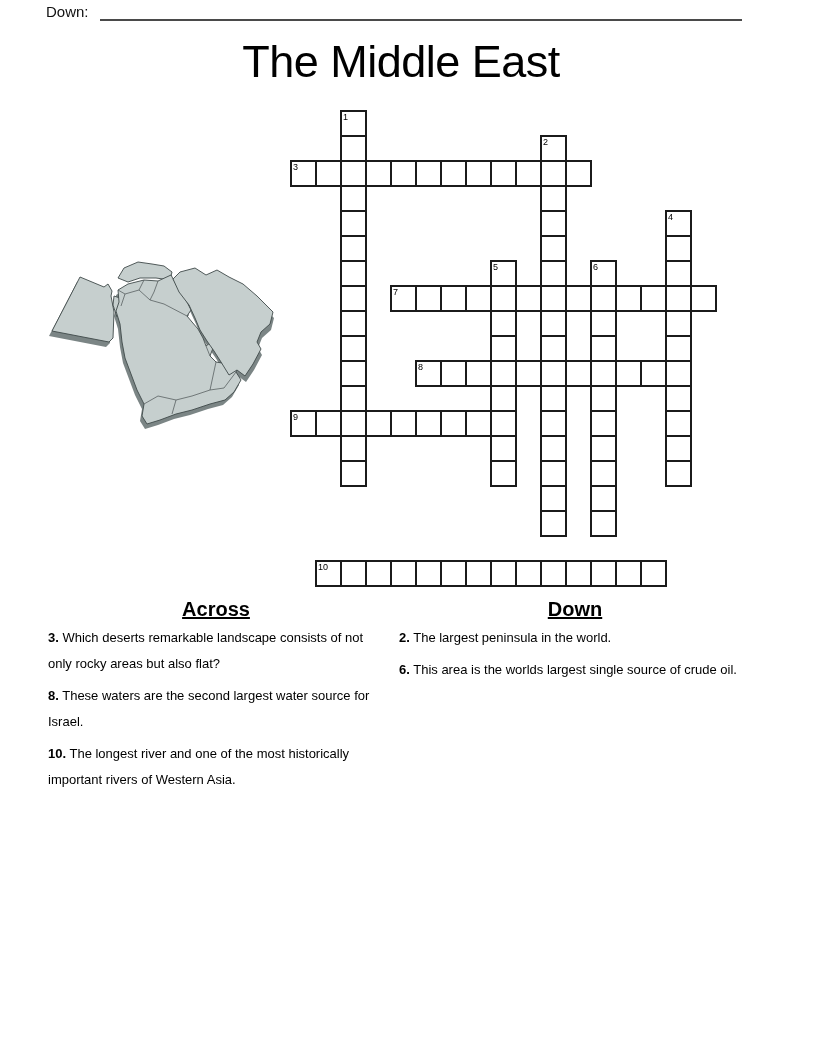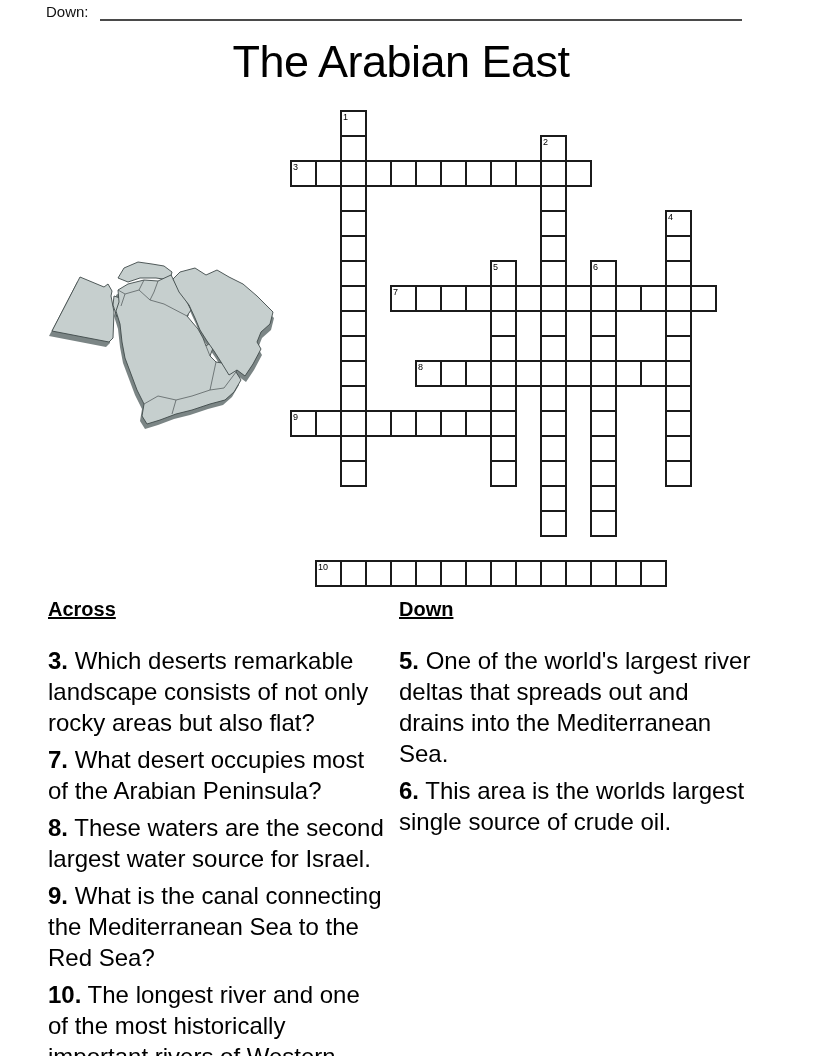--- a/index.html
+++ b/index.html
@@ -19,34 +19,34 @@
   .cell{position:absolute;width:27px;height:27px;box-sizing:border-box;
     border:2px solid #1b1b1b;background:#fff;}
   .cellnum{position:absolute;font-size:9px;line-height:9px;color:#000;z-index:3;
     font-weight:400;}
   
   .map{position:absolute;left:40px;top:248px;width:255px;height:195px;}
   
   .clues-col{position:absolute;top:598px;}
   .clues-across{left:48px;width:336px;}
   .clues-down{left:399px;width:352px;}
-  .clues-col h2{margin:0 0 24px 0;font-size:20px;font-weight:700;
-    text-decoration:underline;}
-  .clue{margin:0 0 6px 0;font-size:24px;line-height:31px;}
+  .clues-col h2{margin:0 0 4px 0;font-size:20px;font-weight:700;
+    text-decoration:underline;text-align:center;}
+  .clue{margin:0 0 6px 0;font-size:13px;line-height:26px;}
   .clue b{font-weight:700;}
 </style>
 </head>
 <body>
 
 <div class="page">
 
   <span class="name-label">Down:</span>
   <div class="name-line"></div>
 
-  <div class="title">The Arabian East</div>
+  <div class="title">The Middle East</div>
 
   <svg class="map" viewBox="0 0 255 195" xmlns="http://www.w3.org/2000/svg">
 
     <g fill="#7b8585" stroke="none">
       <path transform="translate(-3,5)" d="M40,29 64,39 68,36 72,43 71,48 74,64 73,90 69,94 12,83 Z"></path>
       <path transform="translate(-2,5)" d="M78,42 88,36 104,32 118,33 131,27 138,40 146,52 151,62 147,68 152,74 158,81 163,90 166,98 170,95 173,100 170,108 176,114 188,116 193,108 199,114 196,124 201,132 194,144 185,152 170,156 152,162 136,166 120,172 107,176 102,168 104,156 97,142 91,126 85,110 82,94 80,76 76,63 79,54 Z"></path>
       <path transform="translate(1,6)" d="M140,24 155,20 166,27 177,22 189,29 203,36 217,48 233,64 230,76 221,84 217,94 221,101 213,116 205,128 197,122 189,127 181,114 174,103 167,93 160,82 155,70 149,57 139,44 133,31 Z"></path>
     </g>
 
     <g fill="#c6cfce" stroke="#40494a" stroke-width="0.9" stroke-linejoin="round">
@@ -188,28 +188,26 @@
       <span class="cellnum" style="left: 103px; top: 178px;">7</span>
       <span class="cellnum" style="left: 128px; top: 253px;">8</span>
       <span class="cellnum" style="left: 3px; top: 303px;">9</span>
       <span class="cellnum" style="left: 28px; top: 453px;">10</span>
     </div>
 
   <div class="clues-col clues-across">
     <h2>Across</h2>
     <div id="across-list">
         <p class="clue"><b>3.</b> Which deserts remarkable landscape consists of not only rocky areas but also flat?</p>
-        <p class="clue"><b>7.</b> What desert occupies most of the Arabian Peninsula?</p>
         <p class="clue"><b>8.</b> These waters are the second largest water source for Israel.</p>
-        <p class="clue"><b>9.</b> What is the canal connecting the Mediterranean Sea to the Red Sea?</p>
         <p class="clue"><b>10.</b> The longest river and one of the most historically important rivers of Western Asia.</p>
       </div>
   </div>
 
   <div class="clues-col clues-down">
     <h2>Down</h2>
     <div id="down-list">
-        <p class="clue"><b>5.</b> One of the world's largest river deltas that spreads out and drains into the Mediterranean Sea.</p>
+        <p class="clue"><b>2.</b> The largest peninsula in the world.</p>
         <p class="clue"><b>6.</b> This area is the worlds largest single source of crude oil.</p>
       </div>
   </div>
 
 </div>
 
 </body></html>

